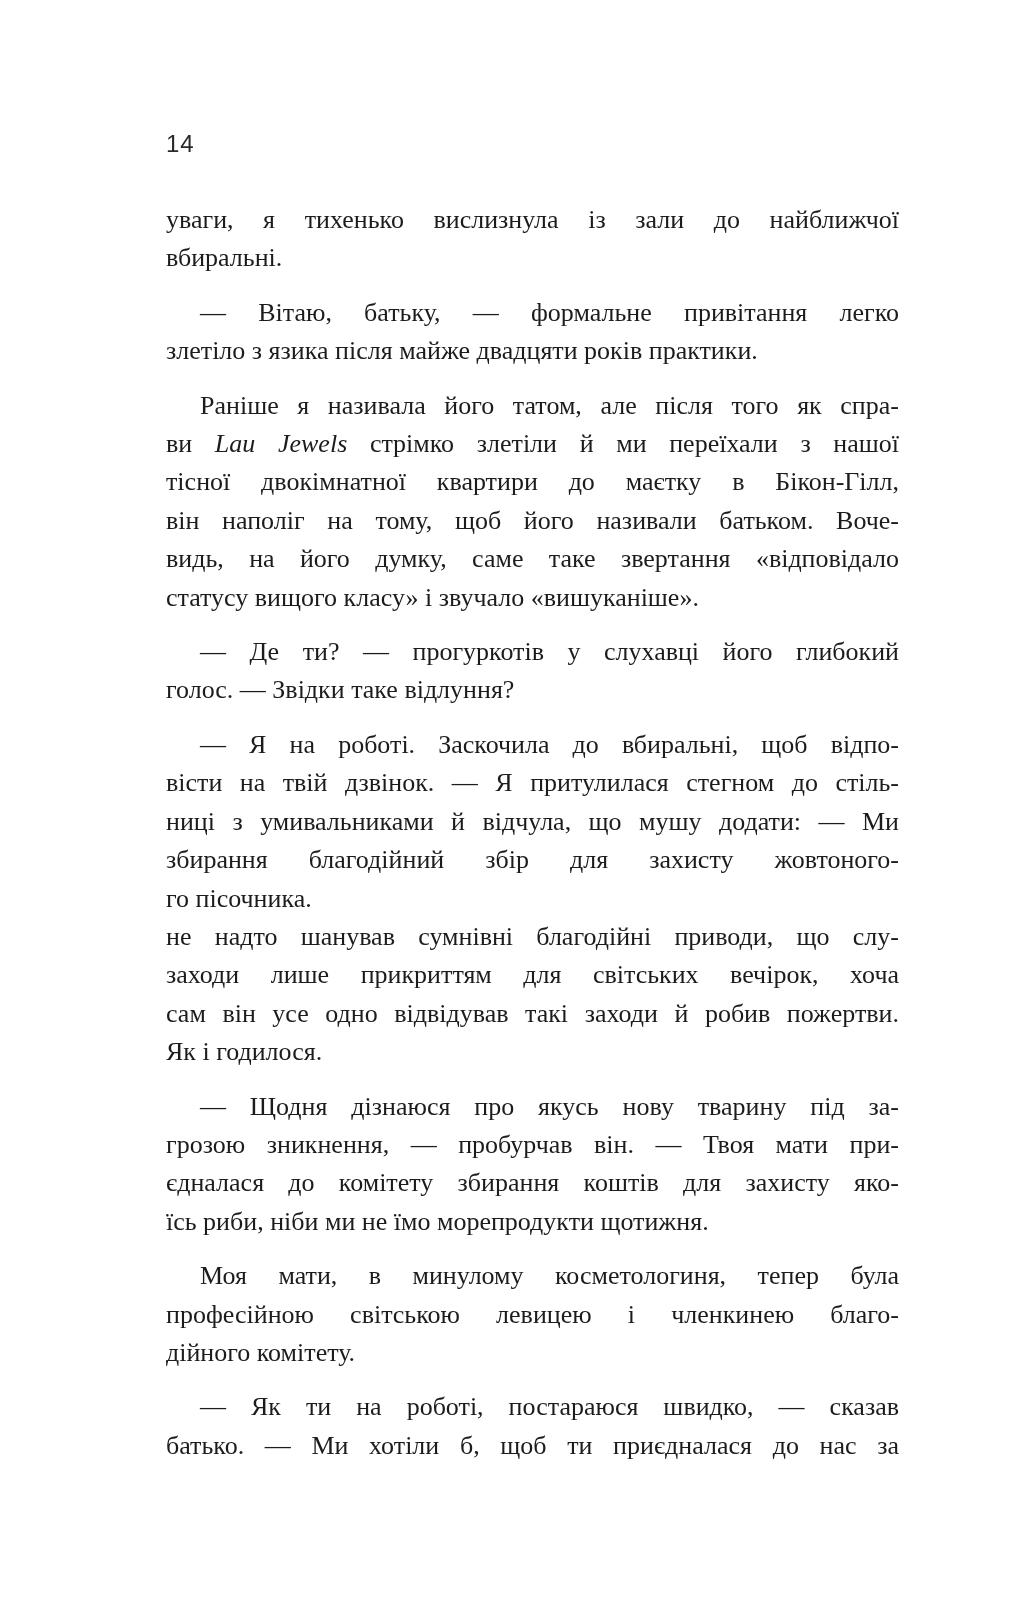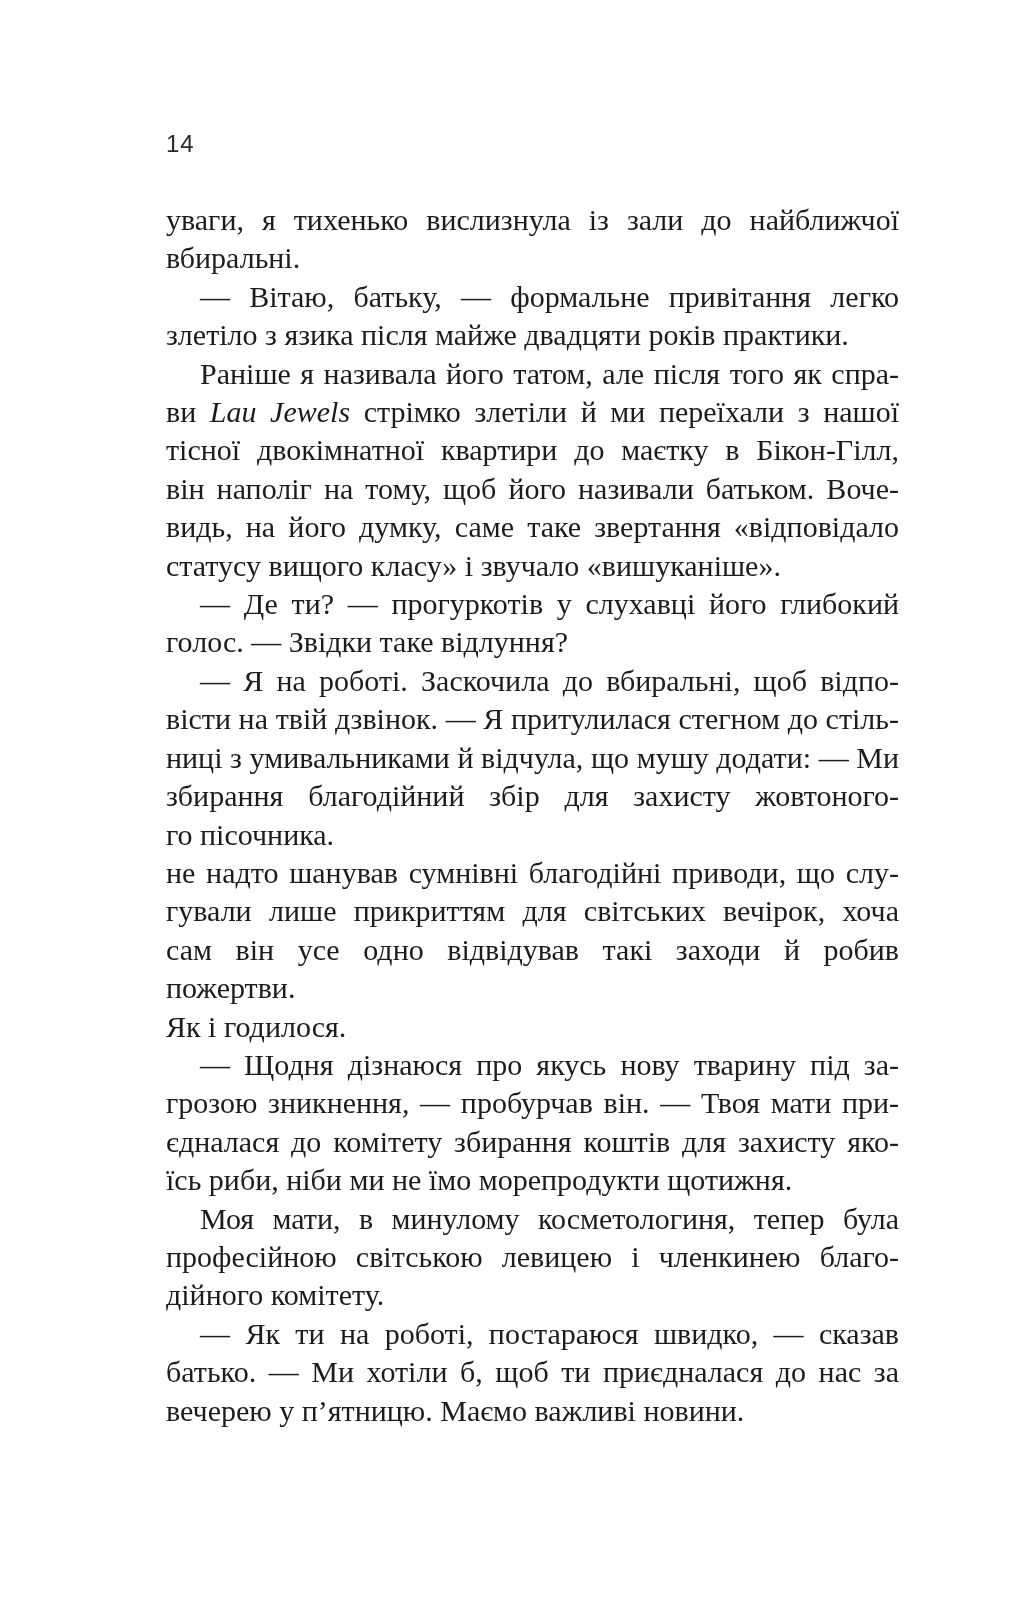--- a/index.html
+++ b/index.html
@@ -24,32 +24,33 @@
     letter-spacing: 1px;
   }
   .page-text {
     position: absolute;
     left: 166px;
     top: 201px;
     width: 733px;
   }
   .line {
     font-family: "Liberation Serif", "DejaVu Serif", serif;
-    font-size: 30px;
+    font-size: 26px;
     line-height: 38.4px;
     color: var(--ink, #1c1c1c);
     text-align: justify;
     text-align-last: justify;
     white-space: normal;
   }
   .line.last {
     text-align-last: left;
   }
   .line.indent {
     text-indent: 34px;
+    margin-top: 16px;
   }
   .line em {
     font-style: italic;
   }
 </style>
 </head>
 <body style="--bg: #ffffff; --ink: #1c1c1c; --pgnum: #2a2a2a;">
 
 <div class="page-number">14</div>
 
@@ -76,33 +77,32 @@
     </div>
     <div>
       <div class="line indent"><span>— Я на роботі. Заскочила до вбиральні, щоб відпо-</span></div>
       <div class="line"><span>вісти на твій дзвінок. — Я притулилася стегном до стіль-</span></div>
       <div class="line"><span>ниці з умивальниками й відчула, що мушу додати: — Ми</span></div>
       <div class="line"><span>збирання благодійний збір для захисту жовтоного-</span></div>
       <div class="line last"><span>го пісочника.</span></div>
     </div>
     <div>
       <div class="line"><span>не надто шанував сумнівні благодійні приводи, що слу-</span></div>
-      <div class="line"><span>гували лише прикриттям для світських вечірок, хоча</span></div>
+      <div class="line"><span>заходи лише прикриттям для світських вечірок, хоча</span></div>
       <div class="line"><span>сам він усе одно відвідував такі заходи й робив пожертви.</span></div>
       <div class="line last"><span>Як і годилося.</span></div>
     </div>
     <div>
       <div class="line indent"><span>— Щодня дізнаюся про якусь нову тварину під за-</span></div>
       <div class="line"><span>грозою зникнення, — пробурчав він. — Твоя мати при-</span></div>
       <div class="line"><span>єдналася до комітету збирання коштів для захисту яко-</span></div>
       <div class="line last"><span>їсь риби, ніби ми не їмо морепродукти щотижня.</span></div>
     </div>
     <div>
       <div class="line indent"><span>Моя мати, в минулому косметологиня, тепер була</span></div>
       <div class="line"><span>професійною світською левицею і членкинею благо-</span></div>
       <div class="line last"><span>дійного комітету.</span></div>
     </div>
     <div>
       <div class="line indent"><span>— Як ти на роботі, постараюся швидко, — сказав</span></div>
       <div class="line"><span>батько. — Ми хотіли б, щоб ти приєдналася до нас за</span></div>
-      <div class="line last"><span>вечерею у п’ятницю. Маємо важливі новини.</span></div>
     </div>
   </div>
 
 </body></html>

